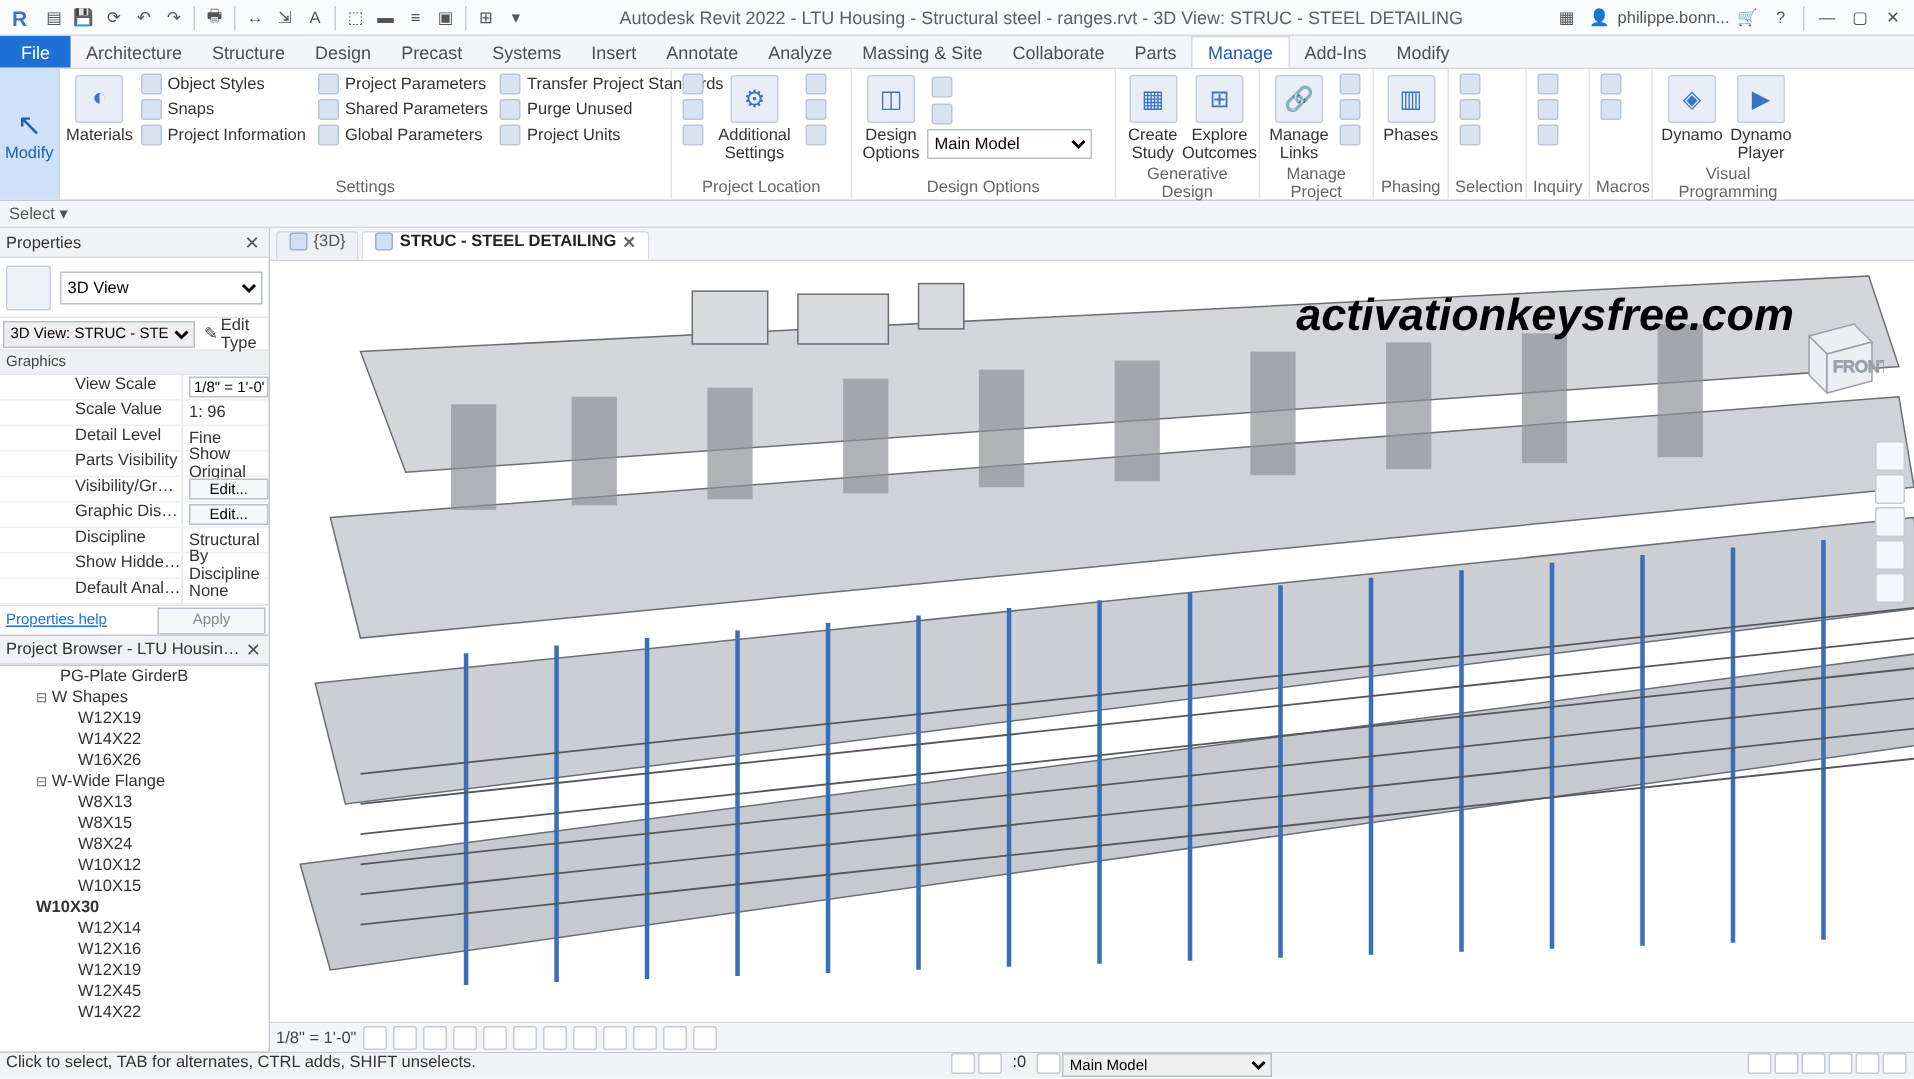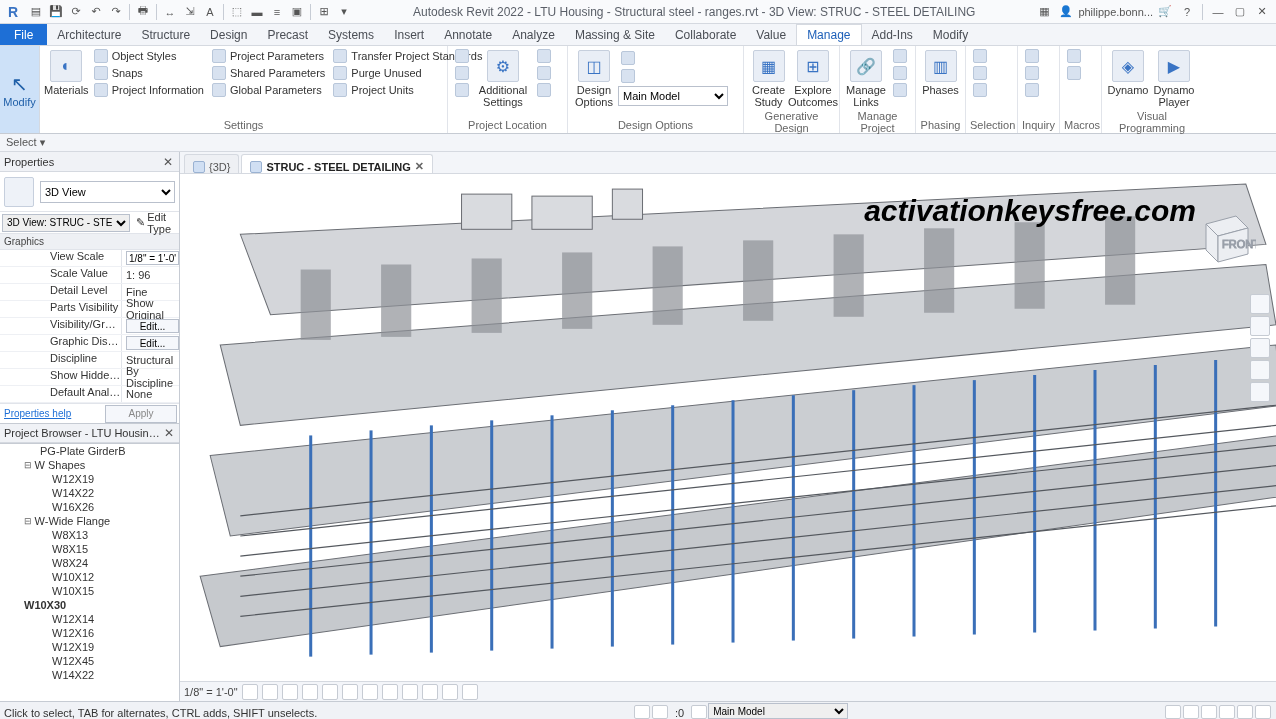--- a/index.html
+++ b/index.html
@@ -64,34 +64,34 @@
 
 
 .browser { flex:1; overflow:auto; border-top:1px solid #c6cbd3; }
 .tree-item { padding:1px 0 1px 40px; font-size:10px; color:#333; cursor:pointer; white-space:nowrap; }
 .tree-group { padding:1px 0 1px 24px; font-size:10px; color:#333; display:flex; align-items:center; gap:3px; cursor:pointer; }
 .tree-group::before { content:"⊟"; color:#666; font-size:9px; }
 
 
 .view-area { flex:1; position:relative; display:flex; flex-direction:column; background:#fff; }
 .view-tabs { height:22px; background:#f3f5f9; border-bottom:1px solid #d5d9e0; display:flex; align-items:stretch; padding-left:4px; gap:2px; }
-.vtab { display:flex; align-items:flex-end; gap:4px; padding:0 8px; border:1px solid #d5d9e0; border-bottom:none; background:#eef0f4; color:#555; font-size:11px; cursor:pointer; border-radius:3px 3px 0 0; margin-top:2px; }
+.vtab { display:flex; align-items:flex-start; gap:4px; padding:0 8px; border:1px solid #d5d9e0; border-bottom:none; background:#eef0f4; color:#555; font-size:11px; cursor:pointer; border-radius:3px 3px 0 0; margin-top:2px; }
 .vtab.active { background:#fff; font-weight:bold; color:#222; }
 .vtab .vico { width:12px; height:12px; background:#d0dff3; border:1px solid #9ab2d2; border-radius:2px; }
 .vtab .vx { cursor:pointer; color:#666; }
 .canvas { flex:1; position:relative; overflow:hidden; background:#fff; }
 .watermark { position:absolute; top:20px; right:80px; font-size:30px; font-weight:900; font-family:Arial Black,Arial; color:#000; font-style:italic; }
 .nav-cube { position:absolute; top:30px; right:20px; width:70px; height:70px; }
 .side-tools { position:absolute; top:120px; right:4px; width:22px; display:flex; flex-direction:column; gap:2px; }
 .side-tools div { width:20px; height:20px; border:1px solid #c6cbd3; background:#f5f7fb; border-radius:2px; cursor:pointer; }
 .vc-bar { height:20px; border-top:1px solid #d5d9e0; background:#f3f5f9; display:flex; align-items:center; padding:0 4px; gap:4px; font-size:10px; color:#444; }
 .vc-bar .vc-btn { width:16px; height:16px; border:1px solid #c6cbd3; background:#fff; border-radius:2px; cursor:pointer; }
 
 
-.status { height:18px; background:#f0f2f6; border-top:1px solid #c6cbd3; display:flex; align-items:flex-end; padding:0 4px; font-size:11px; color:#333; }
+.status { height:18px; background:#f0f2f6; border-top:1px solid #c6cbd3; display:flex; align-items:flex-start; padding:0 4px; font-size:11px; color:#333; }
 .status .sp { flex:1; }
 .status .sbtn { width:16px; height:14px; border:1px solid #c6cbd3; background:#fff; margin:0 1px; border-radius:2px; cursor:pointer; }
 .status select { height:16px; border:1px solid #b9c0cc; width:140px; font-size:10px; }
 
 
 .structure-svg { position:absolute; inset:0; }
 </style>
 </head>
 <body>
 
@@ -135,21 +135,21 @@
   <div class="rtab">Architecture</div>
   <div class="rtab">Structure</div>
   <div class="rtab">Design</div>
   <div class="rtab">Precast</div>
   <div class="rtab">Systems</div>
   <div class="rtab">Insert</div>
   <div class="rtab">Annotate</div>
   <div class="rtab">Analyze</div>
   <div class="rtab">Massing &amp; Site</div>
   <div class="rtab">Collaborate</div>
-  <div class="rtab">Value</div>
+  <div class="rtab">Parts</div>
   <div class="rtab active">Manage</div>
   <div class="rtab">Add-Ins</div>
   <div class="rtab">Modify</div>
 </div>
 
 <div class="ribbon">
   <div class="modify-panel">
     <div class="ico">↖</div>
     <div class="lbl">Modify</div>
   </div>

